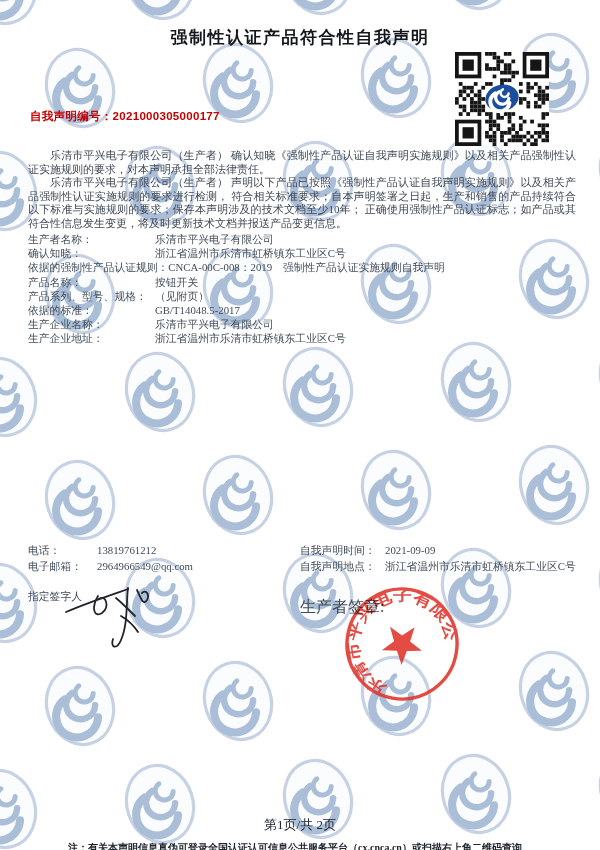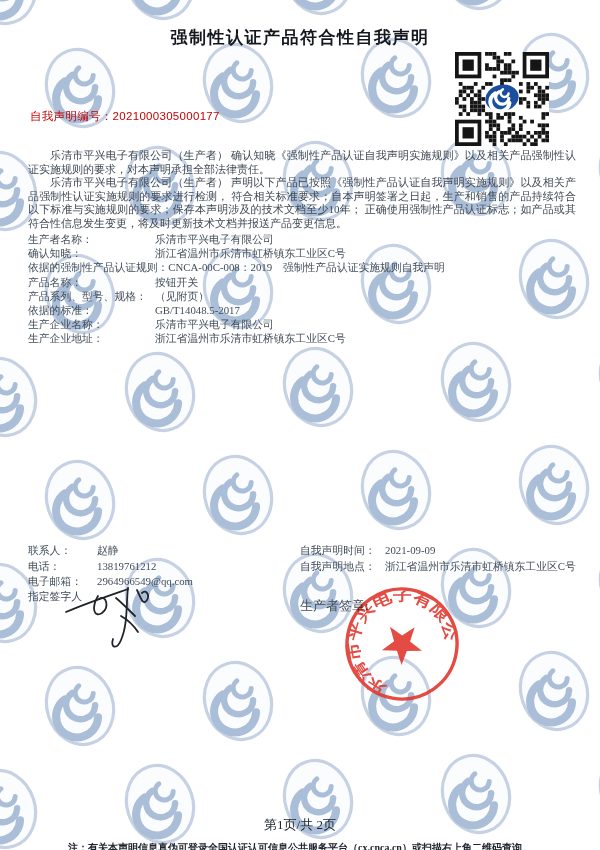--- a/index.html
+++ b/index.html
@@ -15,21 +15,21 @@
   
   #wm{position:absolute;inset:0;z-index:0;}
   .wm-ring{fill:#fbfcfe;stroke:var(--wm-ring);stroke-width:3.2;}
   .wm-c{fill:none;stroke:var(--wm-c);stroke-linecap:round;}
   
   .layer{position:absolute;inset:0;z-index:2;}
   .doc-title{
     position:absolute;top:26px;left:0;width:100%;text-align:center;
     font-size:17px;font-weight:bold;color:#14181e;letter-spacing:1.5px;
   }
-  .decl-line{position:absolute;top:109px;left:30px;font-size:11.5px;font-weight:normal;
+  .decl-line{position:absolute;top:109px;left:30px;font-size:11.5px;font-weight:bold;
     color:var(--red);letter-spacing:.3px;}
   .decl-line .num{font-family:"Liberation Sans","DejaVu Sans",sans-serif;font-size:11.5px;}
   #qr{position:absolute;left:455px;top:52px;width:94px;height:94px;}
   .qrlogo-bg{fill:var(--qrlogo);}
   .qr-mod{fill:#151515;}
   .paras{position:absolute;left:28px;top:141px;width:548px;text-align:justify;
     font-size:11px;line-height:13.6px;color:#3e4753;margin-top:8px;}
   .paras p{margin:0;text-indent:2em;}
   .fields{position:absolute;left:28px;top:232px;width:548px;font-size:10.8px;}
   .frow{display:flex;line-height:14.2px;}
@@ -37,21 +37,21 @@
   .frow .val{flex:1;white-space:nowrap;}
   .contact{position:absolute;left:28px;top:543px;font-size:10.8px;}
   .crow{display:flex;line-height:15.6px;}
   .crow .lab{flex:0 0 69px;white-space:nowrap;}
   .crow .val{white-space:nowrap;}
   .signer{position:absolute;left:28px;top:590px;font-size:10.8px;text-align:center;}
   .meta{position:absolute;left:300px;top:543px;width:290px;font-size:10.8px;}
   .mrow{display:flex;line-height:15.6px;}
   .mrow .lab{flex:0 0 85px;white-space:nowrap;}
   .mrow .val{white-space:nowrap;}
-  .stamp-label{position:absolute;left:300px;top:597px;font-size:13px;}
+  .stamp-label{position:absolute;left:300px;top:597px;font-size:16px;}
   #stamp{position:absolute;left:328px;top:572px;width:150px;height:150px;z-index:4;
     mix-blend-mode:multiply;opacity:.9;}
   .stamp-stroke{stroke:var(--stamp);fill:none;}
   .stamp-fill{fill:var(--stamp);}
   .stamp-txt{fill:var(--stamp);font-size:15px;font-weight:bold;
     font-family:"Liberation Serif",serif;}
   #sig{position:absolute;left:58px;top:576px;width:110px;height:80px;z-index:3;}
   .sig-stroke{stroke:#20242a;stroke-width:1.8;fill:none;stroke-linecap:round;}
   .note{position:absolute;left:0;top:801px;width:100%;text-align:center;
     font-size:10px;font-weight:bold;color:#20262e;margin-top:40px;}
@@ -353,24 +353,20 @@
         <span class="val">乐清市平兴电子有限公司</span>
       </div>
       <div class="frow">
         <span class="lab">生产企业地址：</span>
         <span class="val">浙江省温州市乐清市虹桥镇东工业区C号</span>
       </div>
     </div>
 
     <div class="contact">
       <div class="crow">
-        <span class="lab">联系人：</span>
-        <span class="val">赵静</span>
-      </div>
-      <div class="crow">
         <span class="lab">电话：</span>
         <span class="val">13819761212</span>
       </div>
       <div class="crow">
         <span class="lab">电子邮箱：</span>
         <span class="val">2964966549@qq.com</span>
       </div>
     </div>
 
     <div class="signer">指定签字人</div>

